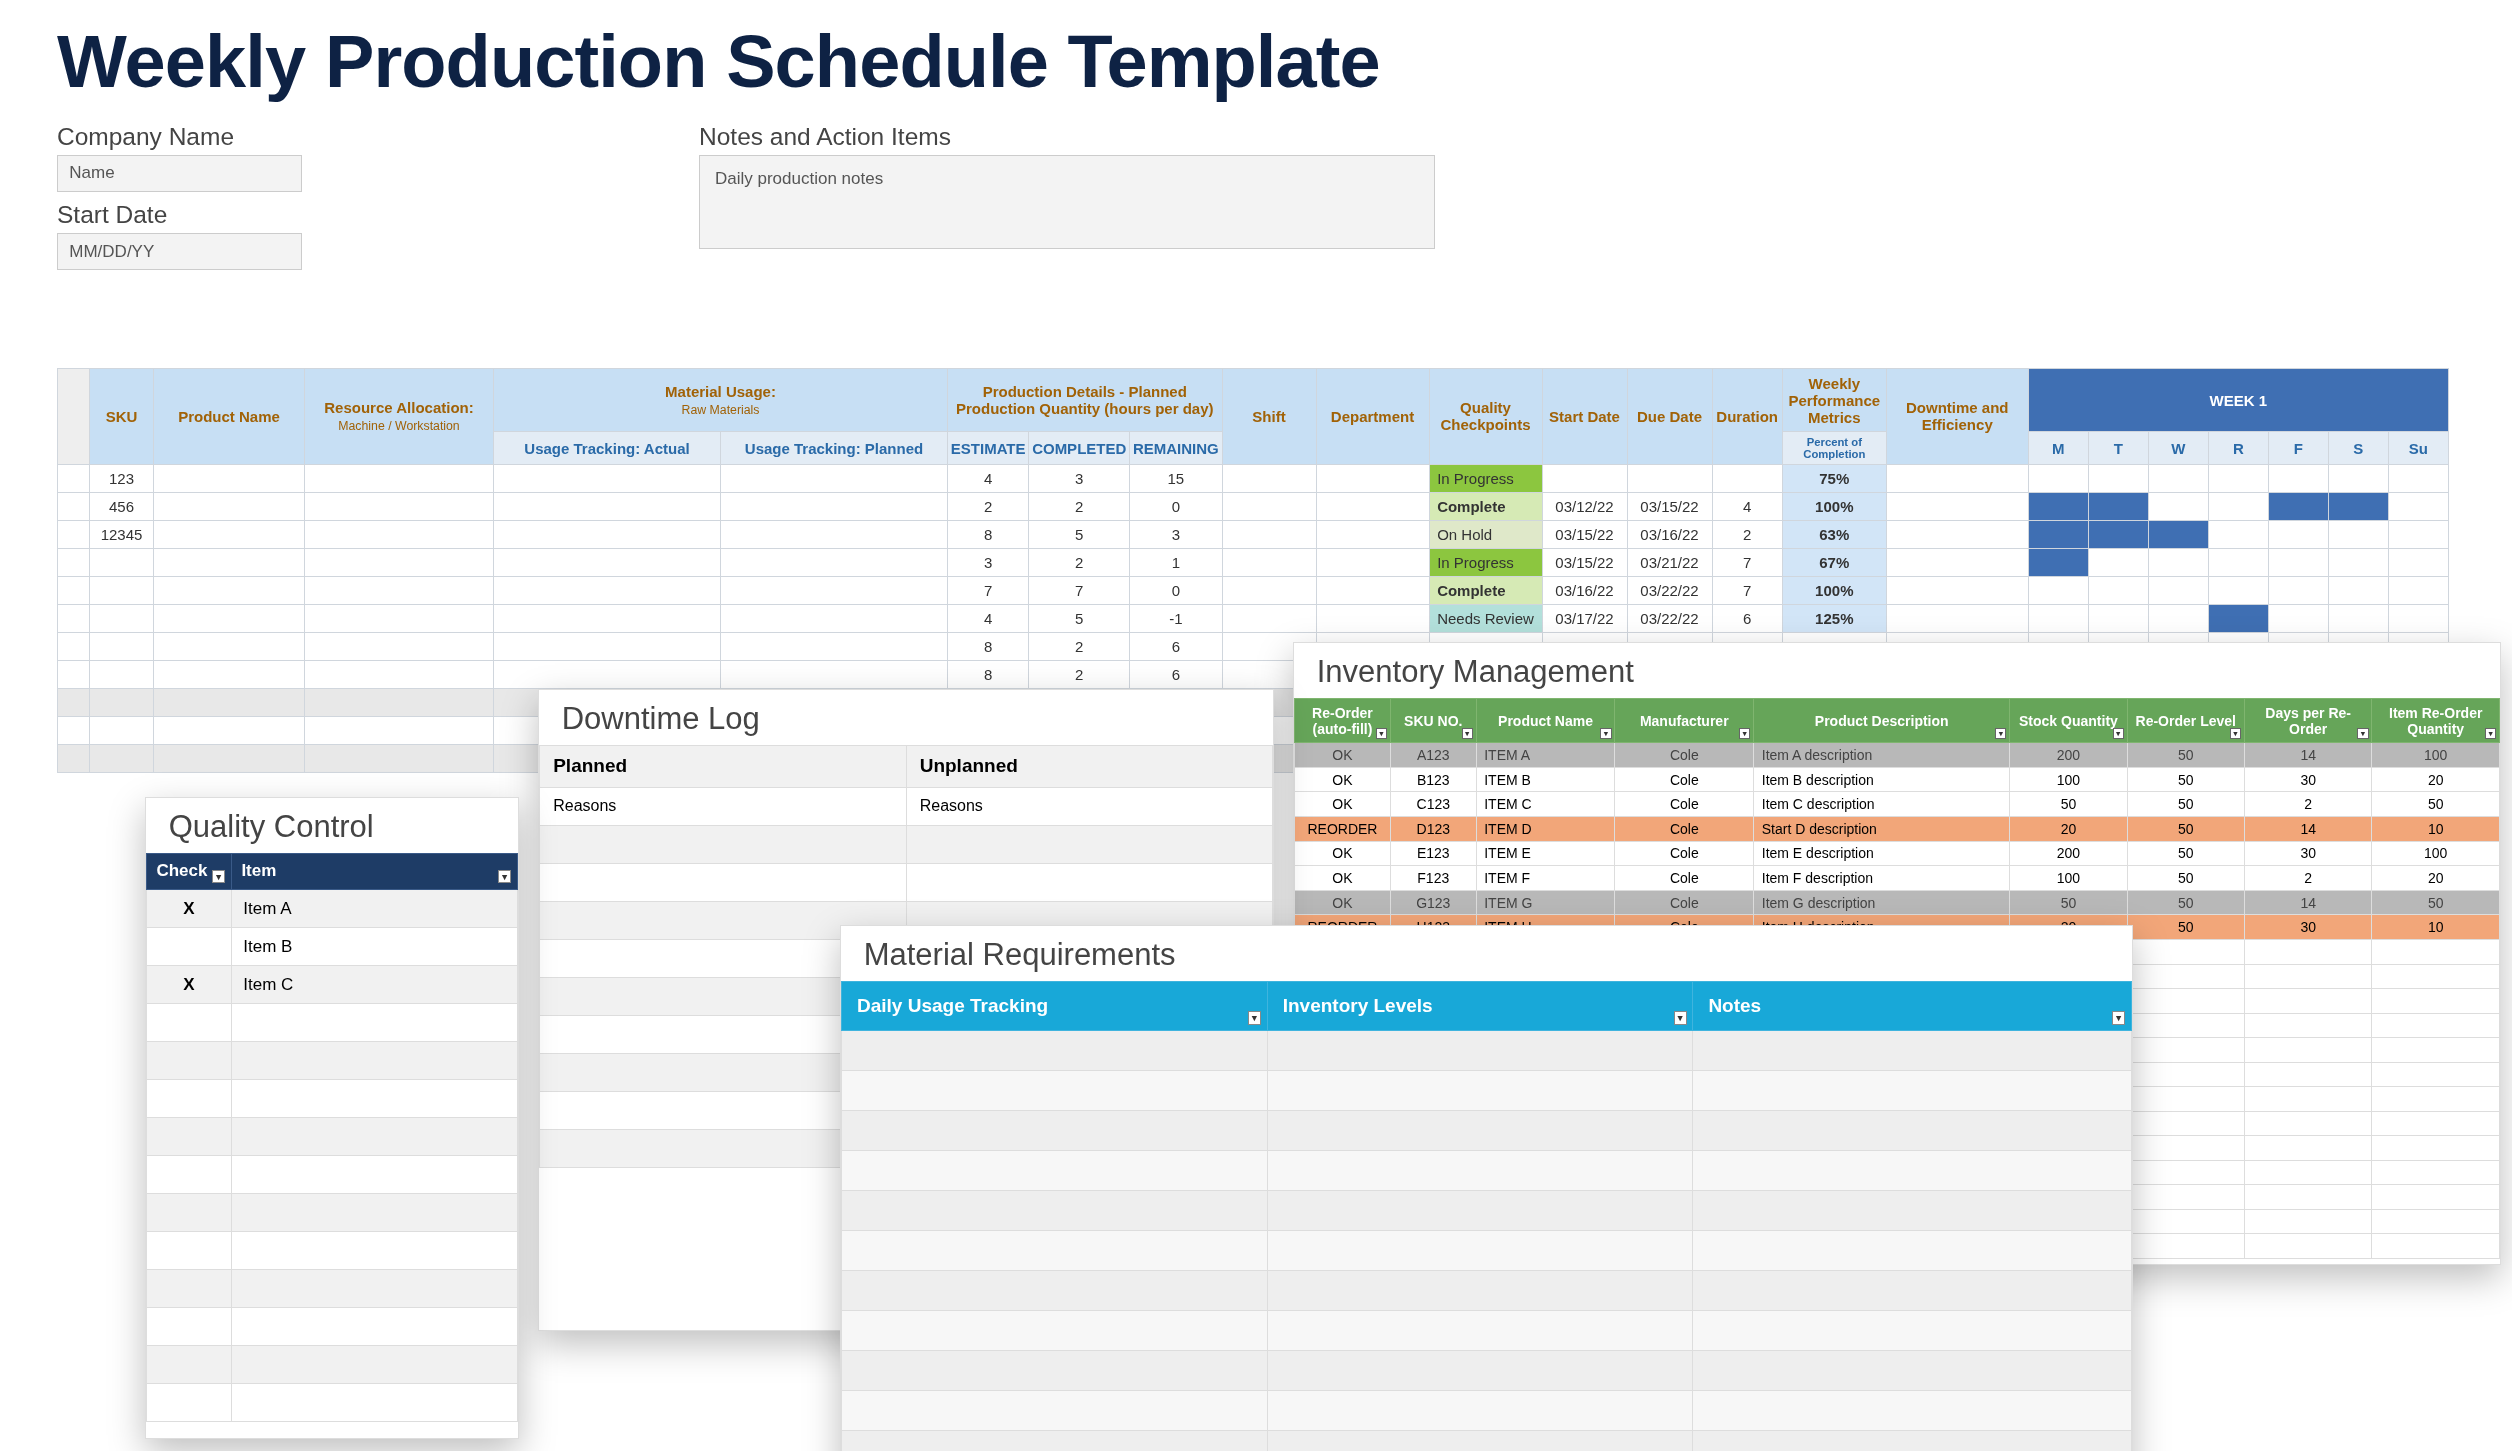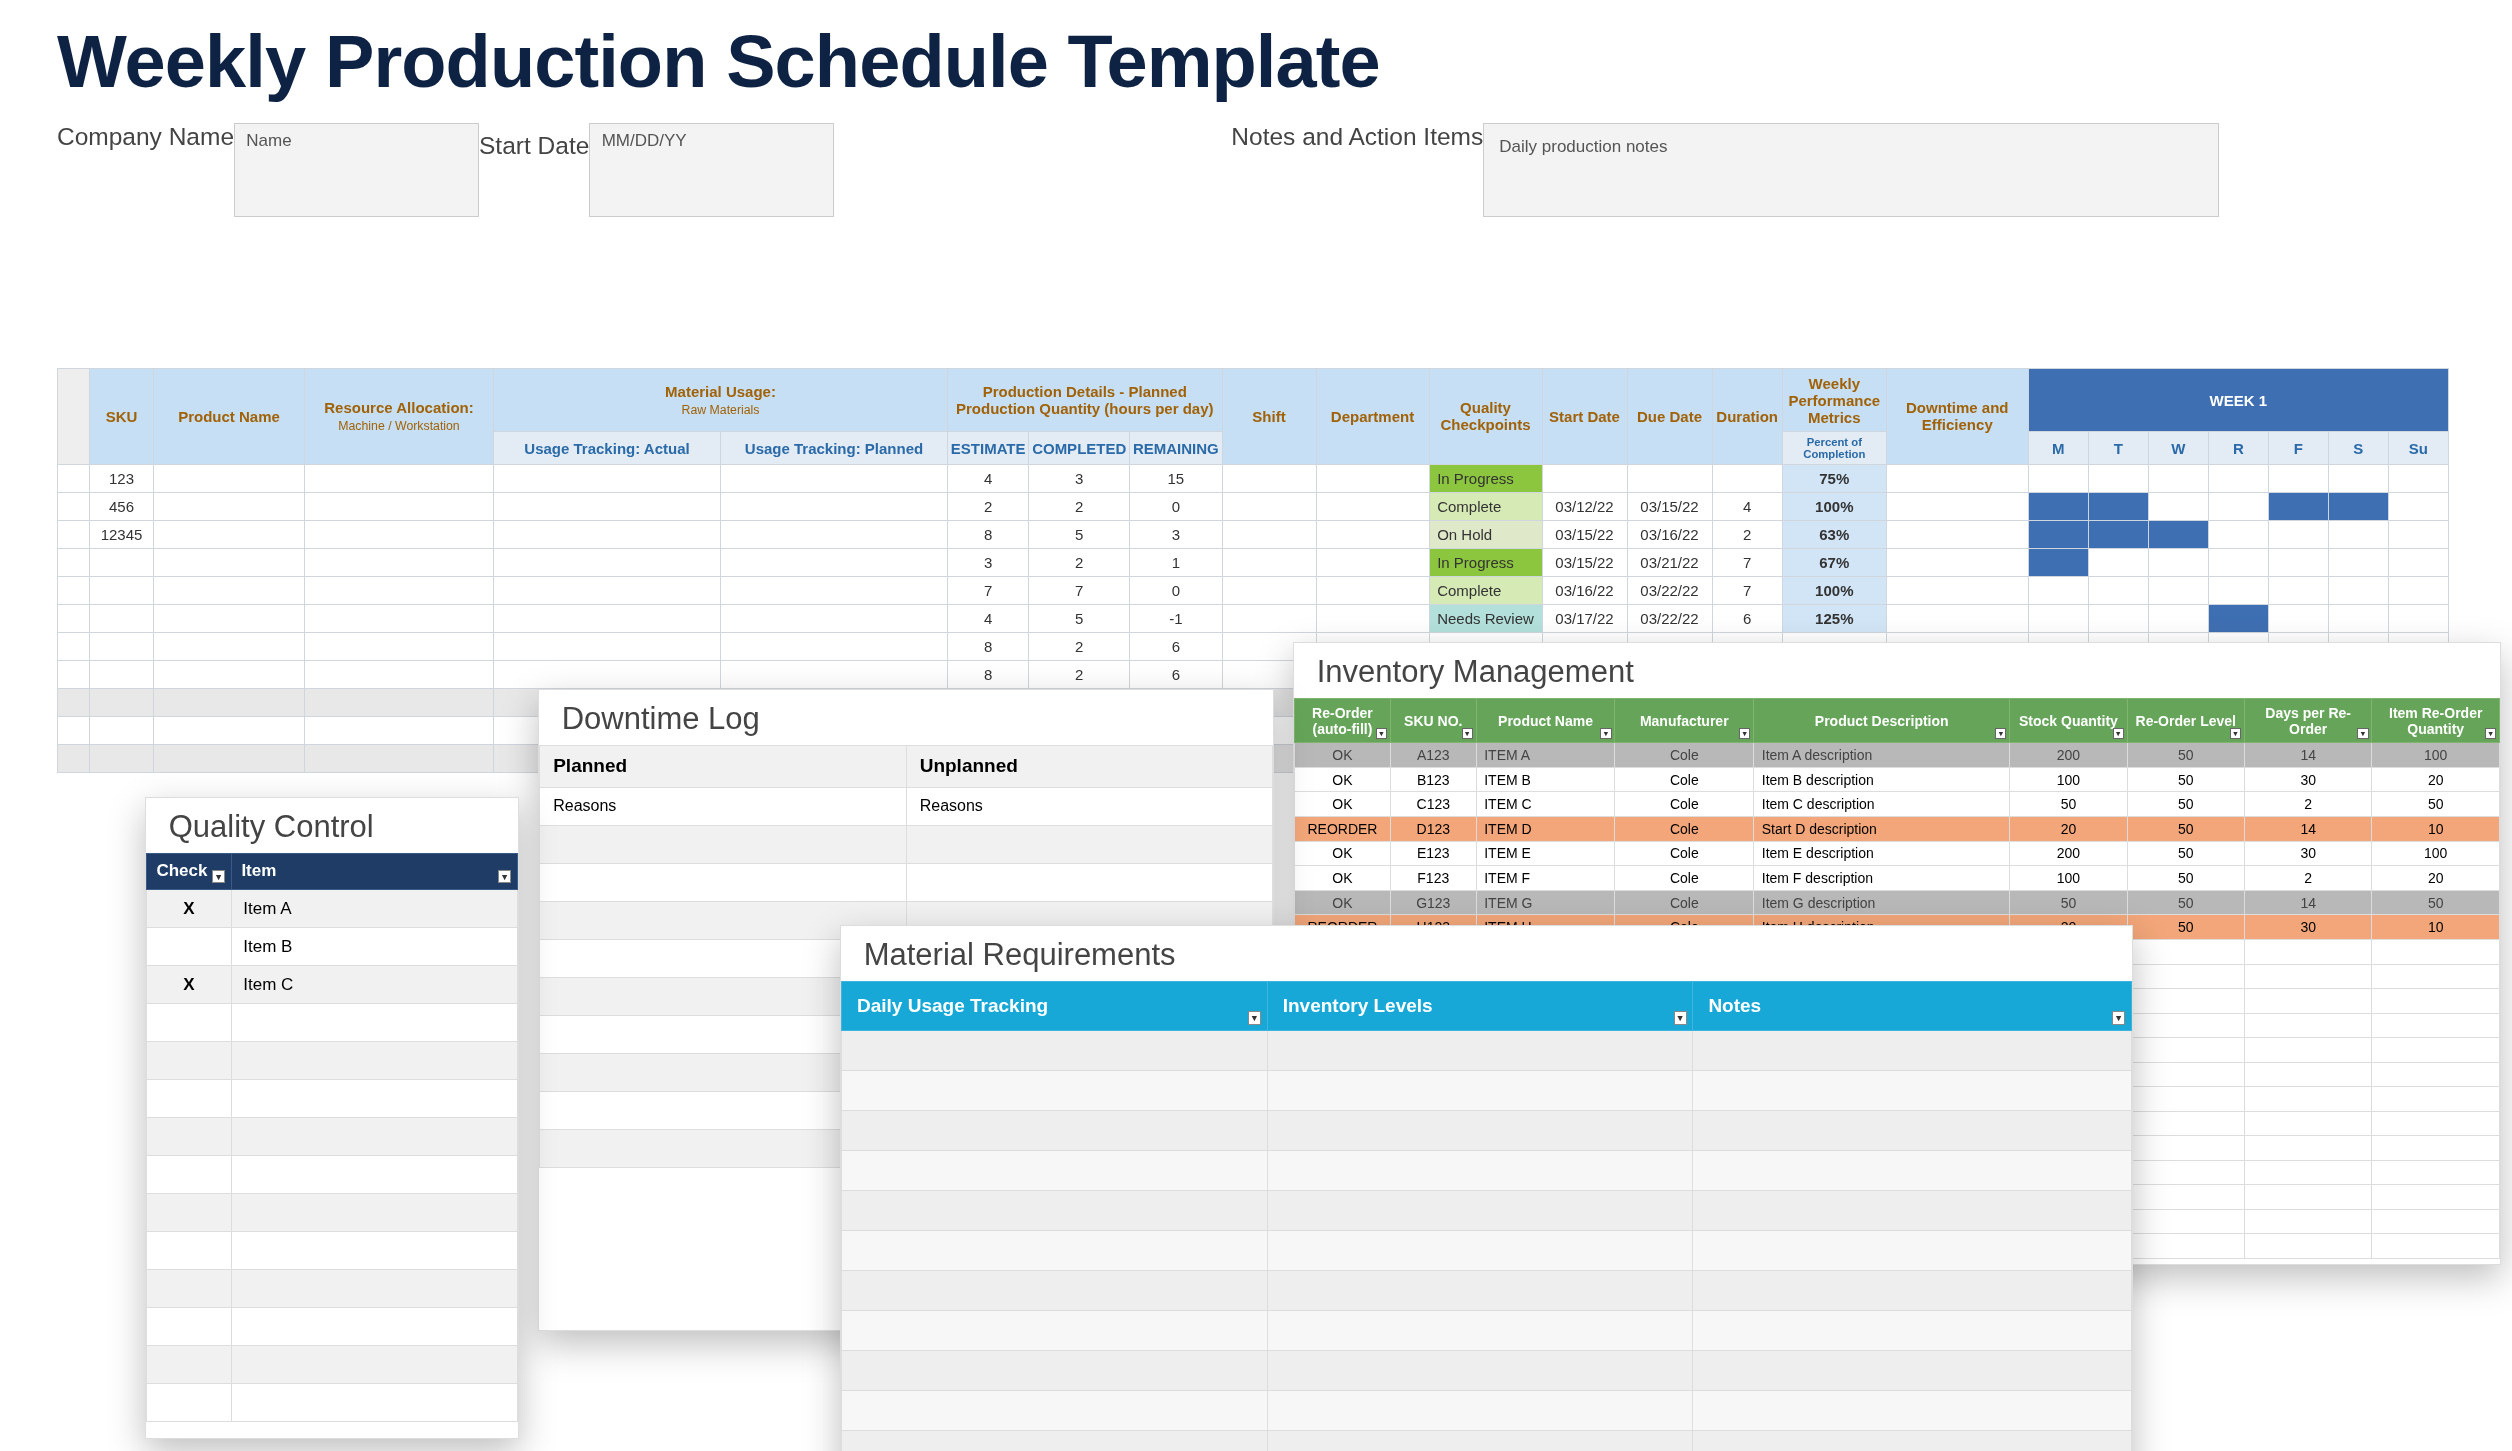--- a/index.html
+++ b/index.html
@@ -12,21 +12,21 @@
     position: relative;
   }
   .title {
     font-size: 74px;
     font-weight: 700;
     color: #0e2244;
     padding: 19px 0 9.4px 57px;
     letter-spacing: -0.9px;
   }
   .meta-row { display: flex; padding-left: 57px; margin-top: 9.4px; }
-  .meta-col { display: flex; flex-direction: row; margin-right: 76px; }
+  .meta-col { display: flex; flex-direction: column; margin-right: 76px; }
   .meta-label { font-size: 24.5px; color: #444; margin-bottom: 3.8px; font-weight: 400; }
   .input-box {
     border: 0.9px solid #ccc;
     background: #f3f3f3;
     font-size: 17px;
     color: #555;
     padding: 7.6px 11.3px;
     min-width: 245px;
   }
   .notes-box {
@@ -48,21 +48,21 @@
     text-align: center;
     vertical-align: middle;
   }
   .hdr1 { background: #c7dff4; color: #a16207; font-weight: 700; padding: 5.7px 3.8px; margin-top: 44px; }
   .hdr2 { background: #e3ecf5; color: #2a6aa8; font-weight: 700; font-size: 13.2px; padding: 3.8px 2.8px; }
   .hdr-week { background: #3f6fb3; color: #fff; font-weight: 700; }
   .hdr-day { background: #e3ecf5; color: #2a6aa8; font-weight: 700; font-size: 13.2px; padding: 3.8px; }
   .schedule td { background: #fff; height: 28px; color: #333; padding: 1.9px 3.8px; }
   .rownum { background: #eee; width: 32px; text-align: center; font-size: 13.2px; border: 0.9px solid #ccc; }
   .s-inprog { background: #8cc63f !important; color: #333; }
-  .s-complete { background: #d6eab5 !important; }
+  .s-complete { background: #d6eab5 !important; font-weight: bold; }
   .s-hold { background: #dfe8c9 !important; }
   .s-review { background: #b3e0db !important; }
   .pct { background: #d2e5f7 !important; font-weight: 600; }
   .gbar { background: #3f6fb3 !important; }
   .alt-row td { background: #e8e8e8; }
 
   
   .panel {
     position: absolute;
     background: #fff;

